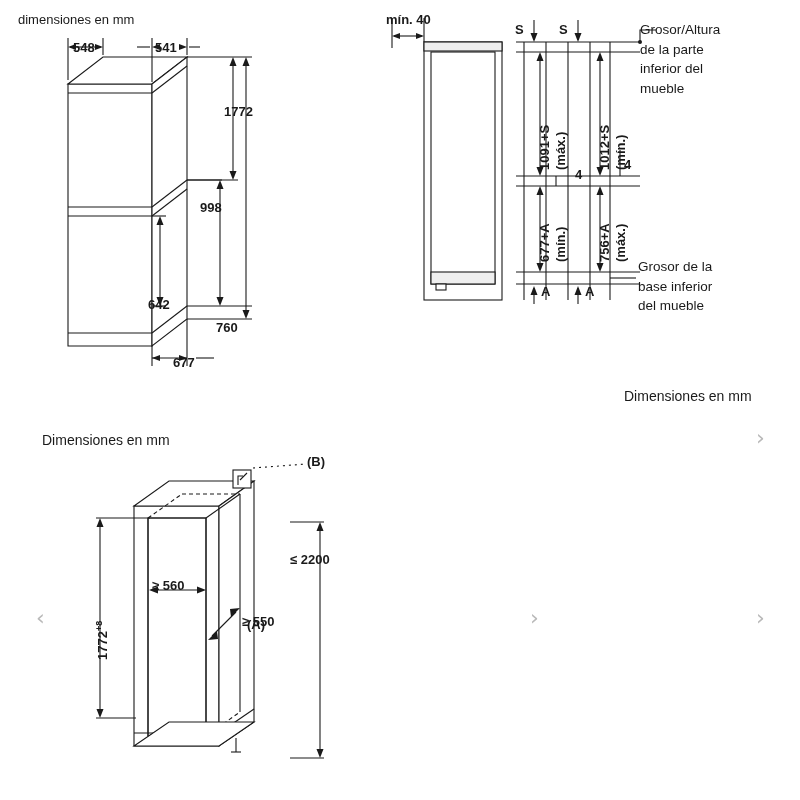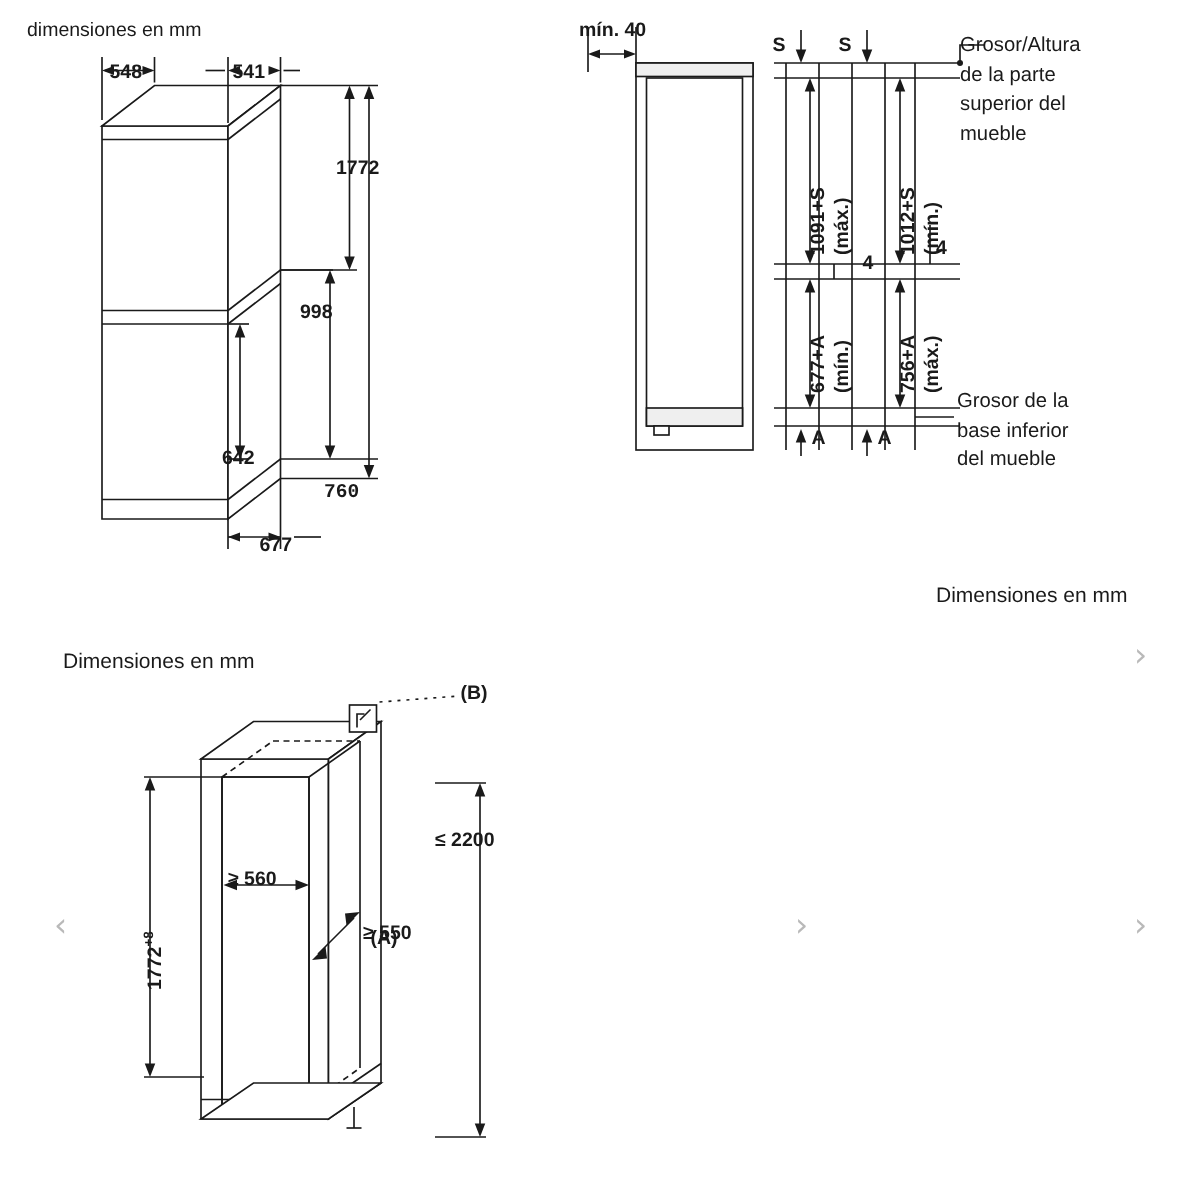--- a/index.html
+++ b/index.html
@@ -242,21 +242,21 @@
       <path d="M240,608 l-10,1 l1,8 z" fill="#1a1a1a" stroke="none"></path>
     </g>
   </svg>
 
   <div class="lbl" style="left:18px; top:12px;">dimensiones en mm</div>
   <div class="lbl b" style="left:73px; top:40px;text-align:right;">548</div>
   <div class="lbl b" style="left:155px; top:40px;text-align:right;">541</div>
   <div class="lbl b" style="left:224px; top:104px;">1772</div>
   <div class="lbl b" style="left:200px; top:200px;">998</div>
   <div class="lbl b" style="left:148px; top:297px;text-align:center;">642</div>
-  <div class="lbl b" style="left:216px; top:320px;font-family:Liberation Mono, monospace;">760</div>
+  <div class="lbl b" style="left:216px; top:320px;">760</div>
   <div class="lbl b" style="left:173px; top:343px;margin-top:12px;">677</div>
 
   <div class="lbl b" style="left:386px; top:12px;">mín. 40</div>
   <div class="lbl b" style="left:515px; top:22px;">S</div>
   <div class="lbl b" style="left:559px; top:22px;">S</div>
   <div class="lbl b" style="left:541px; top:284px;">A</div>
   <div class="lbl b" style="left:585px; top:284px;">A</div>
 
   <div class="lbl b vert" style="left:537px; top:170px; width:140px;">1091+S
 (máx.)</div>
@@ -265,21 +265,21 @@
   <div class="lbl b vert" style="left:537px; top:262px; width:100px;">677+A
 (mín.)</div>
   <div class="lbl b vert" style="left:597px; top:262px; width:100px;">756+A
 (máx.)</div>
 
   <div class="lbl b" style="left:575px; top:167px;">4</div>
   <div class="lbl b" style="left:624px; top:157px;">4</div>
 
   <div class="txtblock" style="left:640px; top:20px; width:150px; font-size:13.5px;">Grosor/Altura
 de la parte
-superior del
+inferior del
 mueble</div>
   <div class="txtblock" style="left:638px; top:257px; width:150px; font-size:13.5px;">Grosor de la
 base inferior
 del mueble</div>
 
   <div class="txtblock" style="left:624px; top:386px; width:170px;">Dimensiones en mm</div>
 
   <div class="lbl" style="left:42px; top:432px; font-size:14px;">Dimensiones en mm</div>
   <div class="lbl b" style="left:307px; top:454px;">(B)</div>
 

